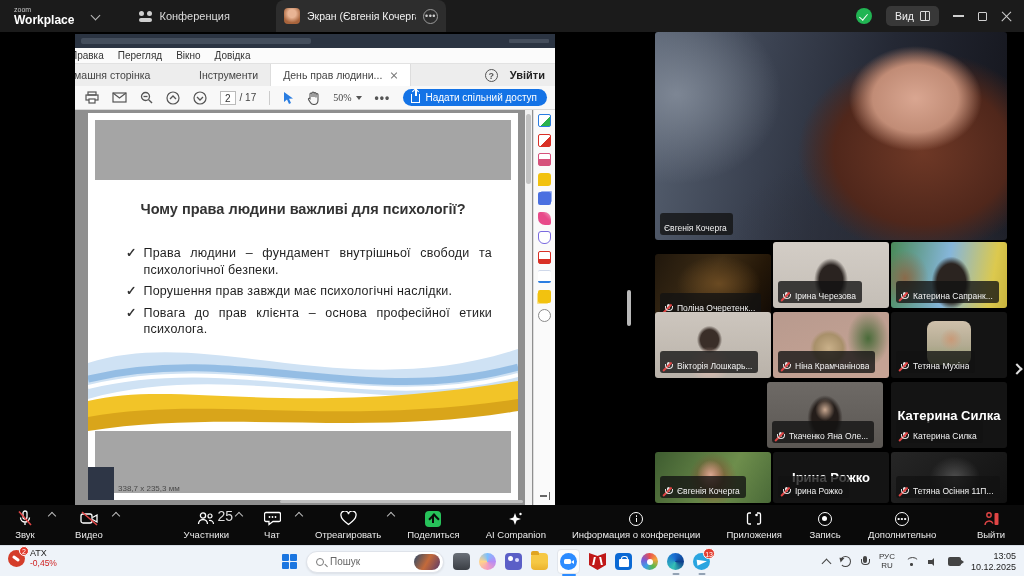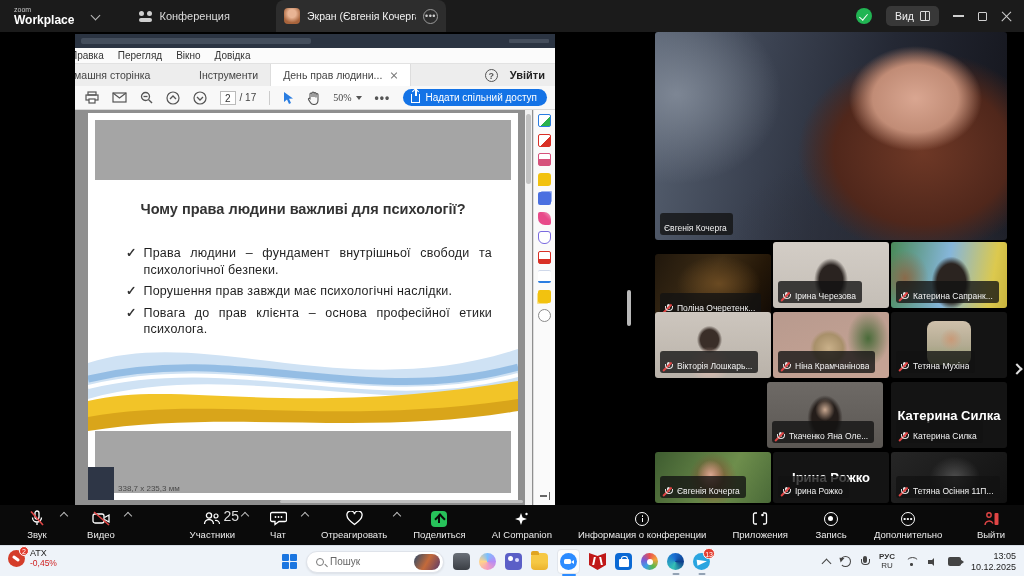--- a/index.html
+++ b/index.html
@@ -121,21 +121,21 @@
       background:radial-gradient(16px 16px at 55% 42%, #c99a78 0%, rgba(0,0,0,0) 70%),linear-gradient(180deg,#cfc0ab 0%,#b3ab92 55%,#8f9a6e 100%);}
   .t7{background:radial-gradient(30px 22px at 50% 88%, #ececea 0%, rgba(0,0,0,0) 75%),radial-gradient(26px 30px at 50% 42%, #d9c28e 0%, #c9a96a 55%, rgba(0,0,0,0) 72%),linear-gradient(180deg,#bab5af,#a9a49e);}
   .t8{background:radial-gradient(14px 16px at 50% 42%, #c9a890 0%, rgba(0,0,0,0) 70%),radial-gradient(26px 34px at 50% 55%, #241d1a 0%, #241d1a 50%, rgba(0,0,0,0) 68%),linear-gradient(180deg,#6e6a66,#5b5753);}
   .t10{background:radial-gradient(20px 22px at 48% 45%, #d9a891 0%, rgba(0,0,0,0) 68%),radial-gradient(34px 38px at 50% 55%, #8a4a30 0%, rgba(0,0,0,0) 72%),linear-gradient(120deg,#3e5c30,#6e8e4c 60%,#4a6a38);}
   .t12{background:radial-gradient(36px 30px at 55% 50%, #4e4e4e 0%, rgba(0,0,0,0) 70%),linear-gradient(140deg,#262626,#111);}
   .panel-next{position:absolute;left:354px;top:325px;color:#e0e0e0;font-size:20px;width:15px;height:24px;display:flex;align-items:center;justify-content:center;}
   .panel-next i{width:8px;height:8px;border-right:2px solid #e0e0e0;border-top:2px solid #e0e0e0;transform:rotate(45deg);}
 
   
   .zoombar{position:absolute;left:0;top:505px;width:1024px;height:40px;background:#0a0a0a;display:flex;align-items:center;}
-  .zb-left{display:flex;gap:30px;margin-left:20px;}
+  .zb-left{display:flex;gap:30px;margin-left:8px;}
   .zb-center{display:flex;gap:26px;margin:0 auto;padding-left:40px;}
   .zb-right{margin-right:16px;}
   .zbtn{display:flex;flex-direction:column;align-items:center;gap:2px;position:relative;min-width:34px;}
   .zbtn .lbl{color:#ececec;font-size:9.5px;white-space:nowrap;}
   .zbtn .ic{height:17px;display:flex;align-items:center;justify-content:center;}
   .caret{position:absolute;top:3px;right:-13px;width:6px;height:6px;border-left:1.5px solid #b9b9b9;border-top:1.5px solid #b9b9b9;transform:rotate(45deg);}
   .badge25{position:absolute;top:-2px;right:-4px;color:#dedede;font-size:14px;}
   .share-ic{width:16px;height:16px;border-radius:4px;background:#27c25a;position:relative;}
   .share-ic::before{content:'';position:absolute;left:7px;top:4px;width:2px;height:8px;background:#0a0a0a;}
   .share-ic::after{content:'';position:absolute;left:4.6px;top:4px;width:6px;height:6px;border-left:2px solid #0a0a0a;border-top:2px solid #0a0a0a;transform:rotate(45deg);}
@@ -635,21 +635,21 @@
         <span class="tgbadge">13</span>
         <span class="rundot"></span>
       </span>
     </div>
 
     <div class="tray">
       <span class="up"></span>
       <span class="sync"></span>
       <span class="devmic"></span>
       <span class="lang">
-        <span style="display:block;font-weight:bold;">РУС</span>
+        <span style="display:block;">РУС</span>
         <span style="display:block;">RU</span>
       </span>
       <span class="wifi"></span>
       <span class="spk"></span>
       <span class="cam"></span>
       <span class="clock">
         <span style="display:block;">13:05</span>
         <span style="display:block;">10.12.2025</span>
       </span>
     </div>

